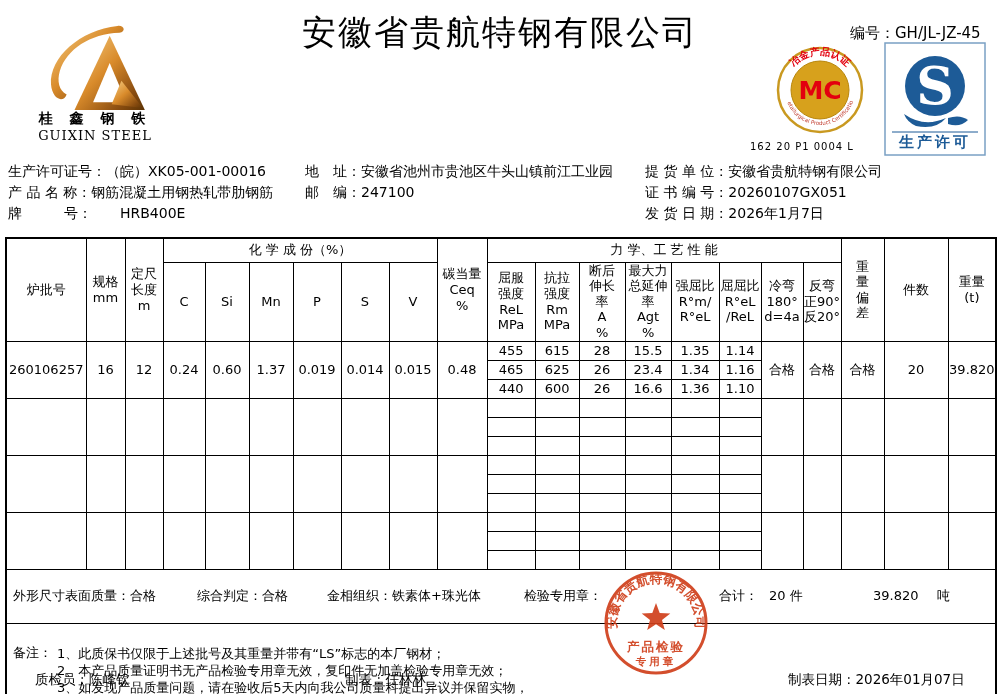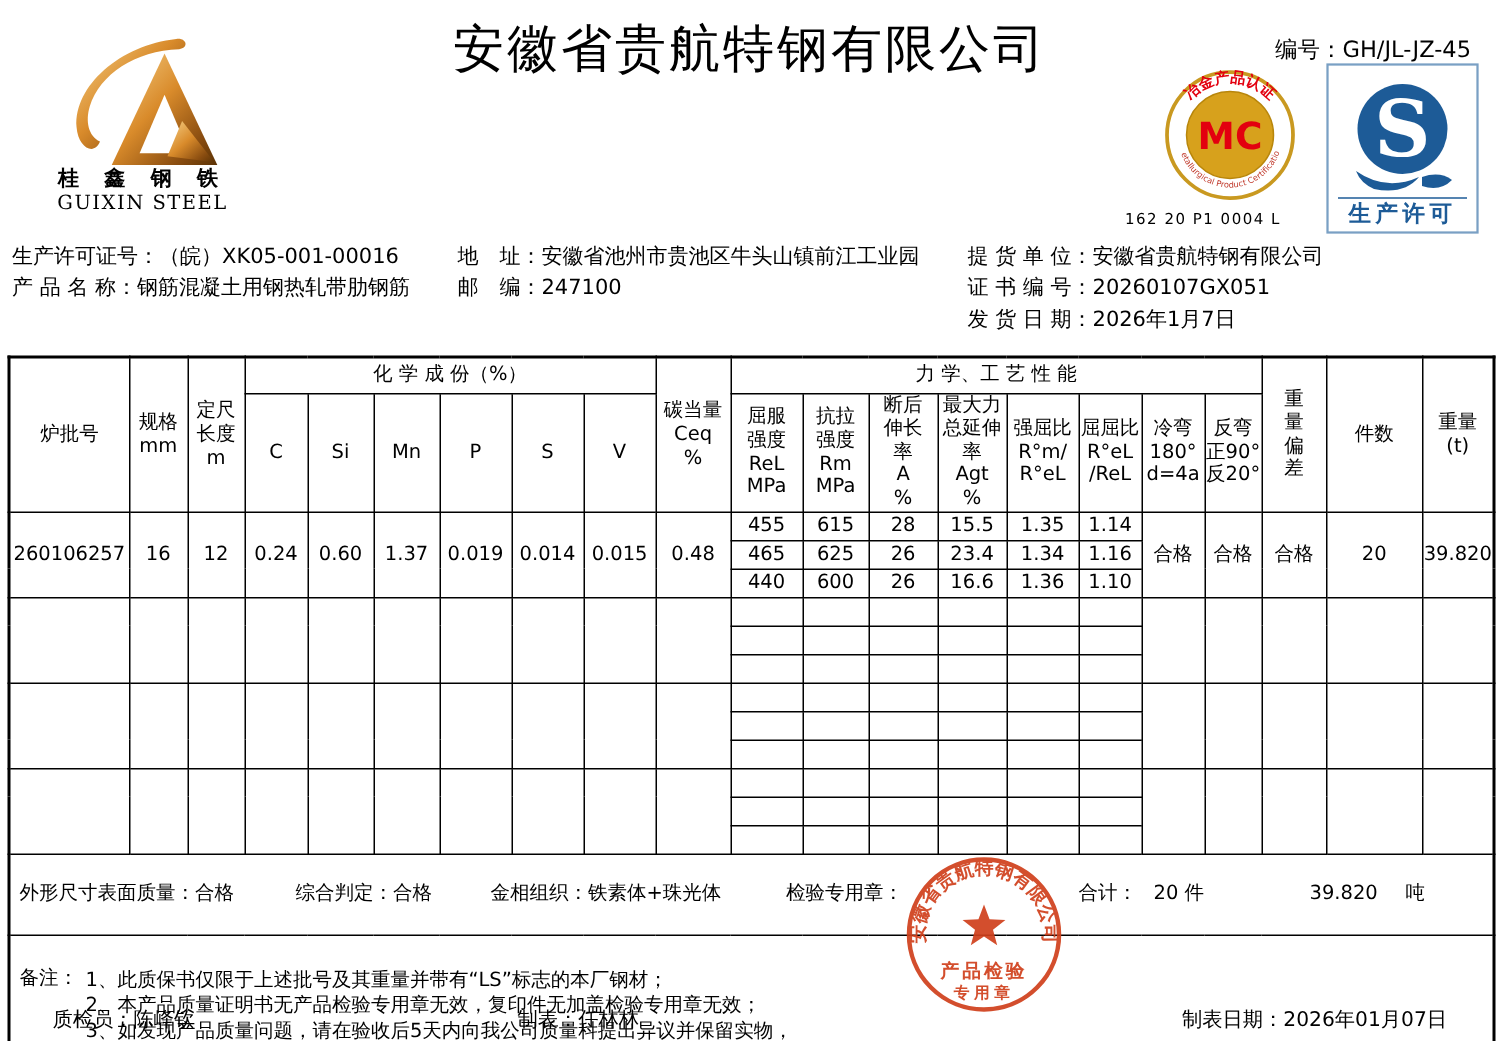--- a/index.html
+++ b/index.html
@@ -92,20 +92,21 @@
     <path d="M 64,76 Q 76,72 84,78 Q 76,86 64,82 Z" fill="#1d5b97"></path>
     <text x="51" y="62" font-size="52" font-weight="bold" font-family="DejaVu Serif, serif" fill="#ffffff" text-anchor="middle">S</text>
     <line x1="8" y1="90" x2="94" y2="90" stroke="#1d5b97" stroke-width="1"></line>
     <text x="51" y="105" font-size="15" font-weight="bold" fill="#1d5b97" text-anchor="middle" letter-spacing="3">生产许可</text>
   </svg>
 
   <div class="info">
     <div class="col col-left">
       <div class="row"><span>生产许可证号：</span><span>（皖）XK05-001-00016</span></div>
       <div class="row"><span>产 品 名 称：</span><span>钢筋混凝土用钢热轧带肋钢筋</span></div>
+      <div class="row"><span>牌　　　号：</span><span>　　HRB400E</span></div>
     </div>
     <div class="col col-mid">
       <div class="row"><span>地　址：</span><span>安徽省池州市贵池区牛头山镇前江工业园</span></div>
       <div class="row"><span>邮　编：</span><span>247100</span></div>
     </div>
     <div class="col col-right">
       <div class="row"><span>提 货 单 位：</span><span>安徽省贵航特钢有限公司</span></div>
       <div class="row"><span>证 书 编 号：</span><span>20260107GX051</span></div>
       <div class="row"><span>发 货 日 期：</span><span>2026年1月7日</span></div>
     </div>

